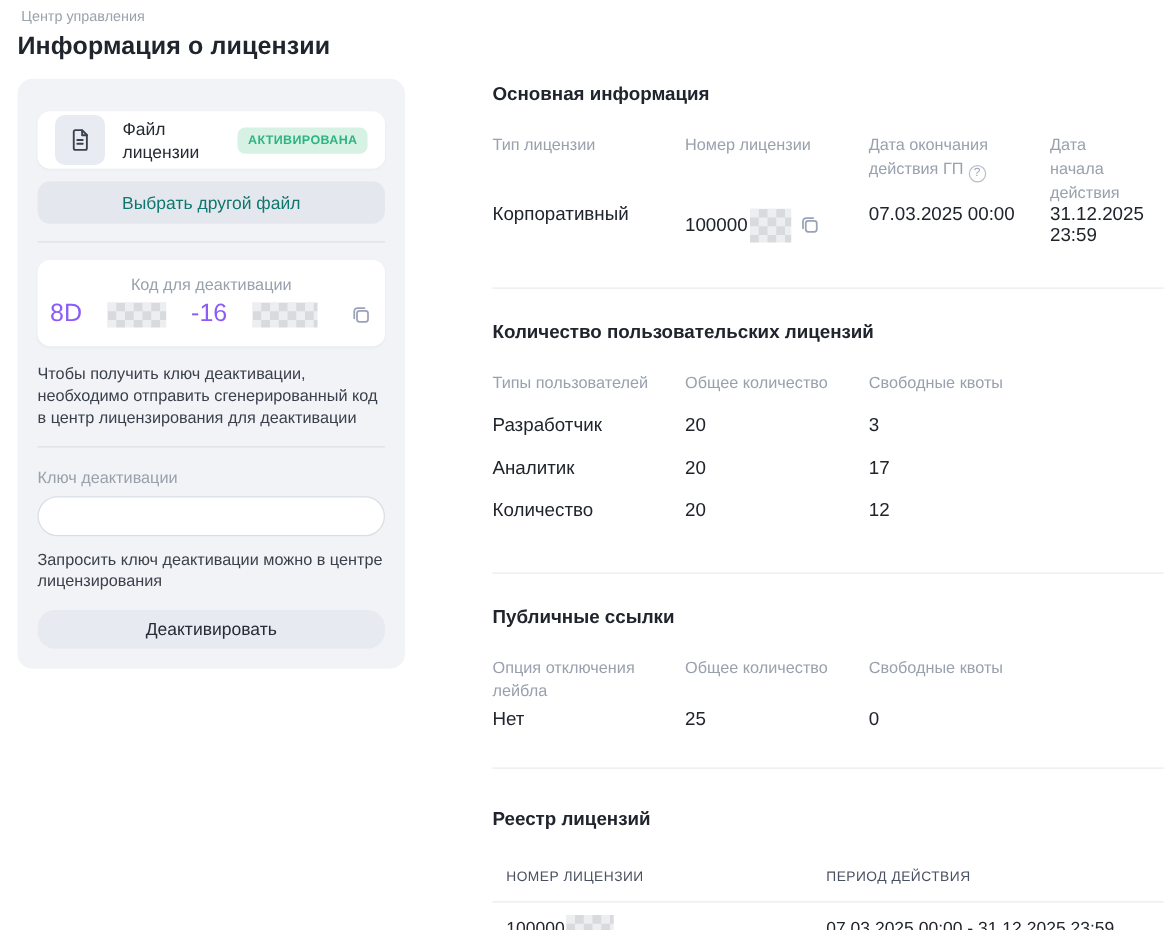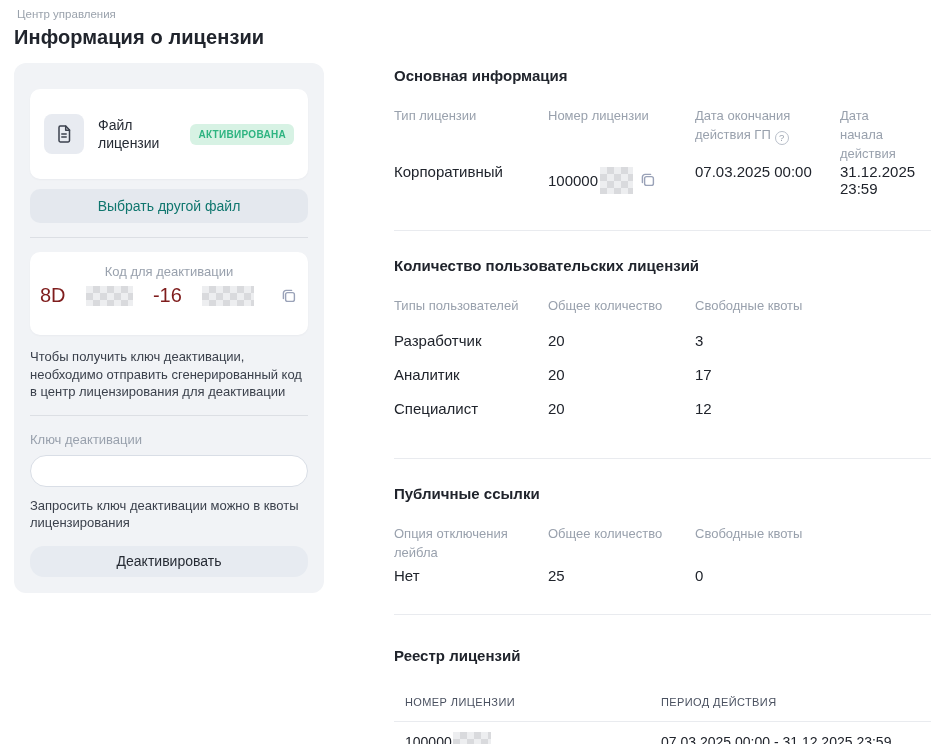--- a/index.html
+++ b/index.html
@@ -10,34 +10,34 @@
   
   .breadcrumb { font-size: 11.5px; color: #9aa2ac; margin-left: 3px; }
   .page-title { font-size: 20px; font-weight: 700; letter-spacing: .1px; margin: 6px 0 14px; }
 
   .layout { display: flex; align-items: flex-start; }
 
   
   .sidebar { width: 310px; flex: 0 0 310px; background: #f1f3f6; border-radius: 12px;
     padding: 26px 16px 16px; }
   .white-card { background: #ffffff; border-radius: 10px; box-shadow: 0 1px 2px rgba(40,48,64,.04); }
-  .file-card { display: flex; align-items: center; padding: 25px 14px; margin-bottom: 10px; }
+  .file-card { display: flex; align-items: center; padding: 3px 14px; margin-bottom: 10px; }
   .file-icon-box { width: 40px; height: 40px; border-radius: 8px; background: #e8ebf1;
     display: flex; align-items: center; justify-content: center; flex: 0 0 40px; }
   .file-title { font-size: 14px; line-height: 18px; margin-left: 14px; color: #262b34; }
   .badge { margin-left: auto; background: #d7f2e4; color: #2eb481; font-size: 10px;
     font-weight: 700; letter-spacing: .3px; padding: 5px 8px; border-radius: 6px; white-space: nowrap; }
   .btn { display: block; width: 100%; border: none; border-radius: 10px; font-family: inherit;
     font-size: 14px; cursor: pointer; }
   .btn-choose { height: 34px; background: #e4e8ee; color: #0f766e; margin-bottom: 11px; }
   .hint { font-size: 13px; line-height: 17.5px; color: #3b414c; }
   .side-divider { border: none; border-top: 1px solid #dcdfe4; margin: 14px 0; }
-  .code-card { text-align: center; padding: 12px 10px 28px; }
+  .code-card { text-align: center; padding: 12px 10px 14px; }
   .code-label { font-size: 13px; color: #99a1ad; margin-bottom: 5px; }
-  .code-line { font-size: 20px; font-weight: 500; color: #7f1d1d; display: flex;
+  .code-line { font-size: 20px; font-weight: 500; color: #8b5cf6; display: flex;
     align-items: center; justify-content: center; gap: 20px; }
   .blur { display: inline-block; background: repeating-conic-gradient(#d9dadd 0% 25%, #edeef0 0% 50%) 0 0/14px 14px; }
   .blur-a { width: 58px; height: 20px; }
   .blur-b { width: 64px; height: 20px; }
   .blur-num { width: 33px; height: 27px; vertical-align: -7px; margin-left: 2px; }
   .blur-reg { width: 38px; height: 19px; vertical-align: -5px; margin-left: 1px; }
   .icon-btn { background: none; border: none; padding: 0 0 0 6px; cursor: pointer; line-height: 0; }
   .key-label { font-size: 13px; color: #99a1ad; margin: 16px 0 8px; }
   .key-input { width: 100%; height: 32px; border: 1px solid #d9dee6; border-radius: 16px;
     background: #fff; font-family: inherit; font-size: 14px; padding: 0 14px; color: #20242c; outline: none; }
@@ -118,21 +118,21 @@
         </div>
       </div>
 
       <p class="hint" style="margin-top:13px">Чтобы получить ключ деактивации, необходимо отправить сгенерированный код в центр лицензирования для деактивации</p>
 
       <hr class="side-divider">
 
       <div class="key-label">Ключ деактивации</div>
       <input class="key-input" type="text" value="" style="">
 
-      <p class="hint key-hint">Запросить ключ деактивации можно в квоты лицензирования</p>
+      <p class="hint key-hint">Запросить ключ деактивации можно в центре лицензирования</p>
 
       <button class="btn btn-deactivate">Деактивировать</button>
     </aside>
 
     <main class="main">
 
       <section class="sec sec-general">
         <h2 class="section-title">Основная информация</h2>
         <div class="grid4 label-row">
           <div class="col-label">Тип лицензии</div>
@@ -170,21 +170,21 @@
           <div class="value">Разработчик</div>
           <div class="value">20</div>
           <div class="value">3</div>
         </div>
         <div class="grid3 qty-row">
           <div class="value">Аналитик</div>
           <div class="value">20</div>
           <div class="value">17</div>
         </div>
         <div class="grid3 qty-row">
-          <div class="value">Специалист</div>
+          <div class="value">Количество</div>
           <div class="value">20</div>
           <div class="value">12</div>
         </div>
       </section>
 
       <section class="sec sec-links">
         <h2 class="section-title">Публичные ссылки</h2>
         <div class="grid3 label-row">
           <div class="col-label">Опция отключения лейбла</div>
           <div class="col-label">Общее количество</div>

